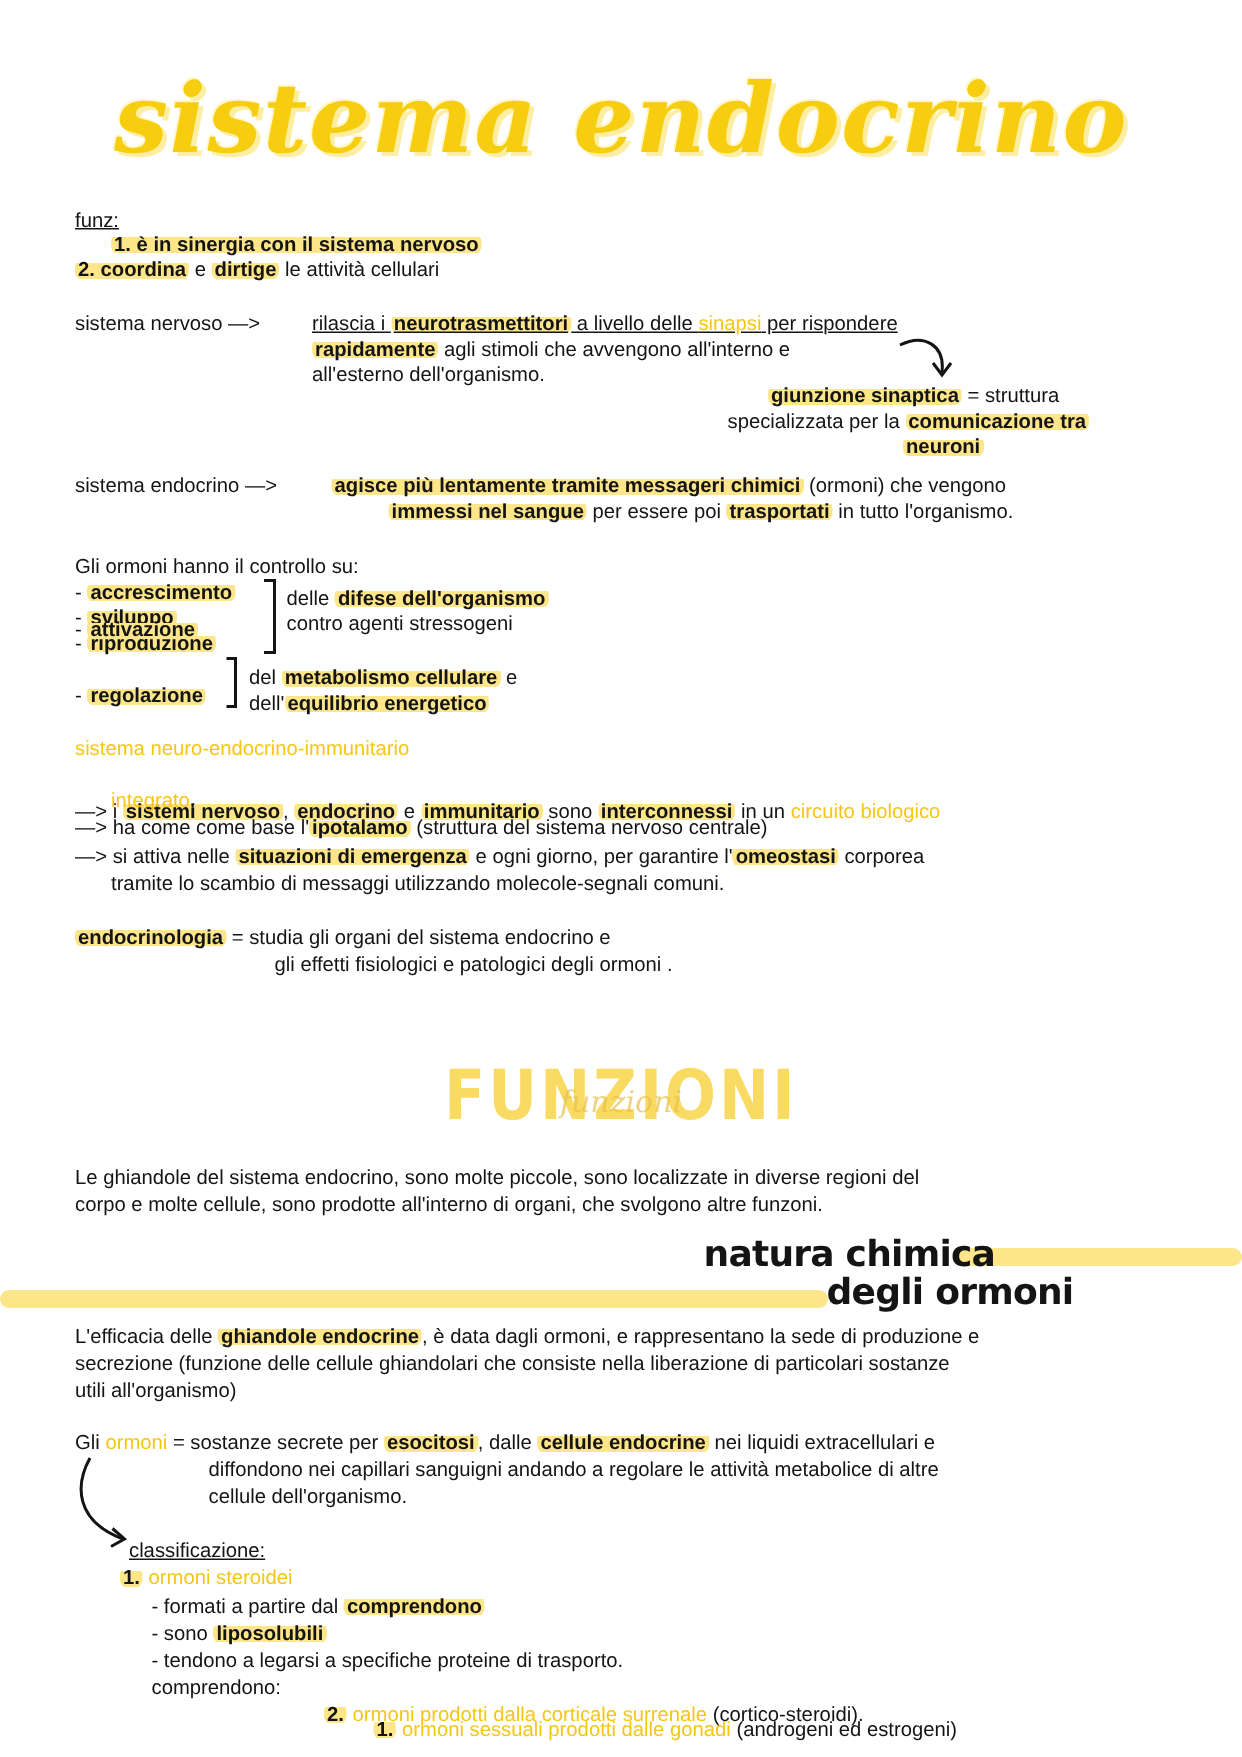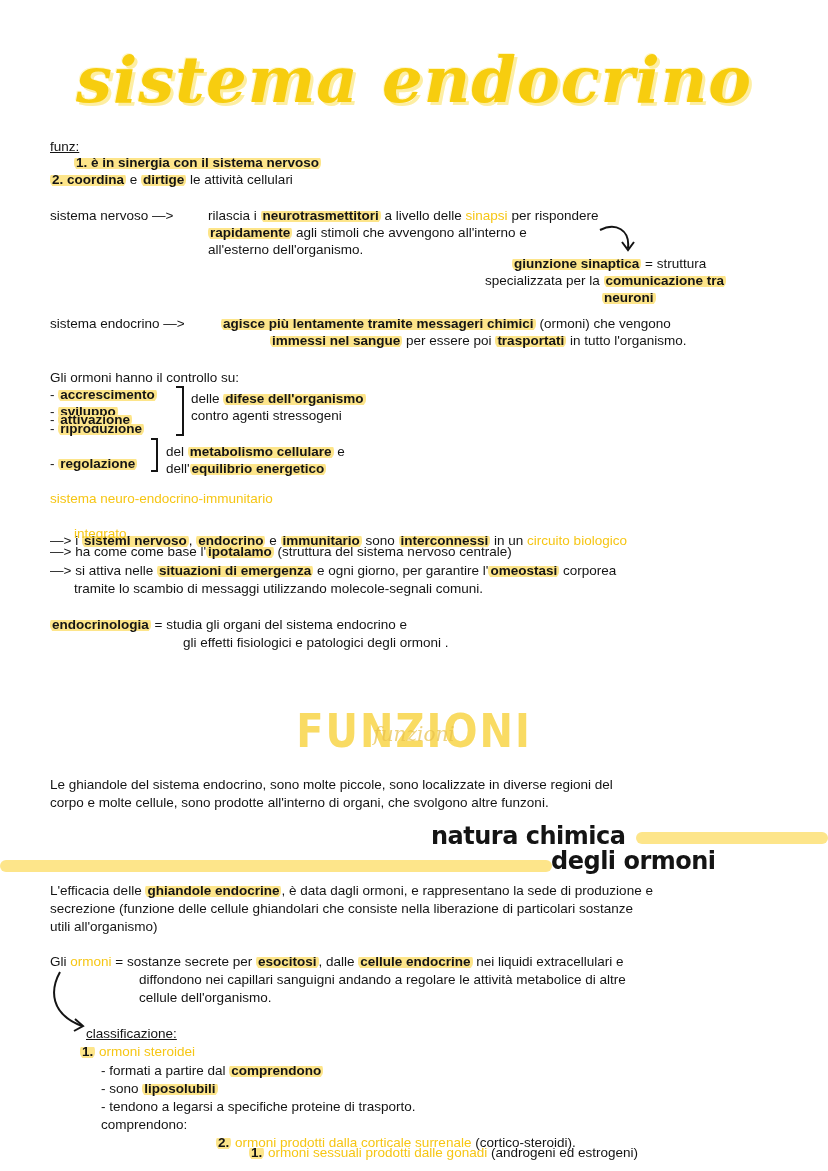--- a/index.html
+++ b/index.html
@@ -45,21 +45,21 @@
   <span class="hl"><span>1.</span> <span>è in sinergia con il sistema nervoso</span></span>
 </div>
 <div class="abs line" style="left:50px;top:171px;">
   <span class="hl"><span>2.</span> <span>coordina</span></span><span> e </span><span class="hl">dirtige</span><span> le attività cellulari</span>
 </div>
 
 <div class="abs line" style="left:50px;top:207px;">
   <span>sistema nervoso</span>
   <span>—&gt;</span>
 </div>
-<div class="abs line" style="left:208px;top:207px;">
+<div class="abs line" style="left:208px;top:207px;text-decoration:underline;">
   <span>rilascia i </span><span class="hl">neurotrasmettitori</span><span> a livello delle </span><span class="y">sinapsi</span><span> per rispondere</span>
 </div>
 <div class="abs line" style="left:208px;top:224px;">
   <span class="hl">rapidamente</span><span> agli stimoli che avvengono all'interno e</span>
 </div>
 <div class="abs line" style="left:208px;top:241px;text-align:right;">all'esterno dell'organismo.</div>
 <svg class="abs" style="left:598px;top:224px;" width="42" height="30" viewBox="0 0 42 30">
   <path d="M2 6 C 18 -2, 32 6, 30 24" stroke="#141414" stroke-width="2" fill="none"></path>
   <path d="M24 18 L30 26 L36 18" stroke="#141414" stroke-width="2" fill="none"></path>
 </svg>
@@ -74,21 +74,21 @@
   <span class="hl">neuroni</span>
 </div>
 
 <div class="abs line" style="left:50px;top:315px;">
   <span>sistema endocrino</span>
   <span>—&gt;</span>
 </div>
 <div class="abs line" style="left:221px;top:315px;">
   <span class="hl">agisce più lentamente tramite messageri chimici</span><span> (ormoni) che vengono</span>
 </div>
-<div class="abs line" style="left:228px;top:332px;padding-left:42px;">
+<div class="abs line" style="left:217px;top:332px;padding-left:42px;">
   <span class="hl">immessi nel sangue</span><span> per essere poi </span><span class="hl">trasportati</span><span> in tutto l'organismo.</span>
 </div>
 
 <div class="abs line" style="left:50px;top:369px;">Gli ormoni hanno il controllo su:</div>
 <div class="abs line" style="left:50px;top:386px;text-align:center;">- <span class="hl">accrescimento</span></div>
 <div class="abs line" style="left:50px;top:403px;">- <span class="hl">sviluppo</span></div>
 <div class="abs line" style="left:50px;top:420px;">- <span class="hl">riproduzione</span></div>
 <div class="bracket" style="left:176px;top:386px;width:8px;height:50px;"></div>
 <div class="abs line" style="left:191px;top:390px;">
   <span>delle </span><span class="hl">difese dell'organismo</span>
@@ -126,21 +126,21 @@
 <div class="abs line" style="left:183px;top:634px;">gli effetti fisiologici e patologici degli ormoni .</div>
 
 <div class="abs funz-title">FUNZIONI</div>
 <div class="abs funz-script">funzioni</div>
 
 <div class="abs line" style="left:50px;top:776px;">Le ghiandole del sistema endocrino, sono molte piccole, sono localizzate in diverse regioni del</div>
 <div class="abs line" style="left:50px;top:794px;">corpo e molte cellule, sono prodotte all'interno di organi, che svolgono altre funzoni.</div>
 
 <div class="stripe" style="left:636px;top:832px;width:192px;"></div>
 <div class="stripe" style="left:0;top:860px;width:552px;"></div>
-<div class="abs natura" style="left:431px;top:822px;">natura chimica</div>
+<div class="abs natura" style="left:469px;top:822px;">natura chimica</div>
 <div class="abs natura" style="left:551px;top:847px;">degli ormoni</div>
 
 <div class="abs line" style="left:50px;top:882px;">
   <span>L'efficacia delle </span><span class="hl">ghiandole endocrine</span><span>, è data dagli ormoni, e rappresentano la sede di produzione e</span>
 </div>
 <div class="abs line" style="left:50px;top:900px;">secrezione (funzione delle cellule ghiandolari che consiste nella liberazione di particolari sostanze</div>
 <div class="abs line" style="left:50px;top:918px;">utili all'organismo)</div>
 
 <div class="abs line" style="left:50px;top:953px;">
   <span>Gli </span><span class="y">ormoni</span><span> = sostanze secrete per </span><span class="hl">esocitosi</span><span>, dalle </span><span class="hl">cellule endocrine</span><span> nei liquidi extracellulari e</span>

